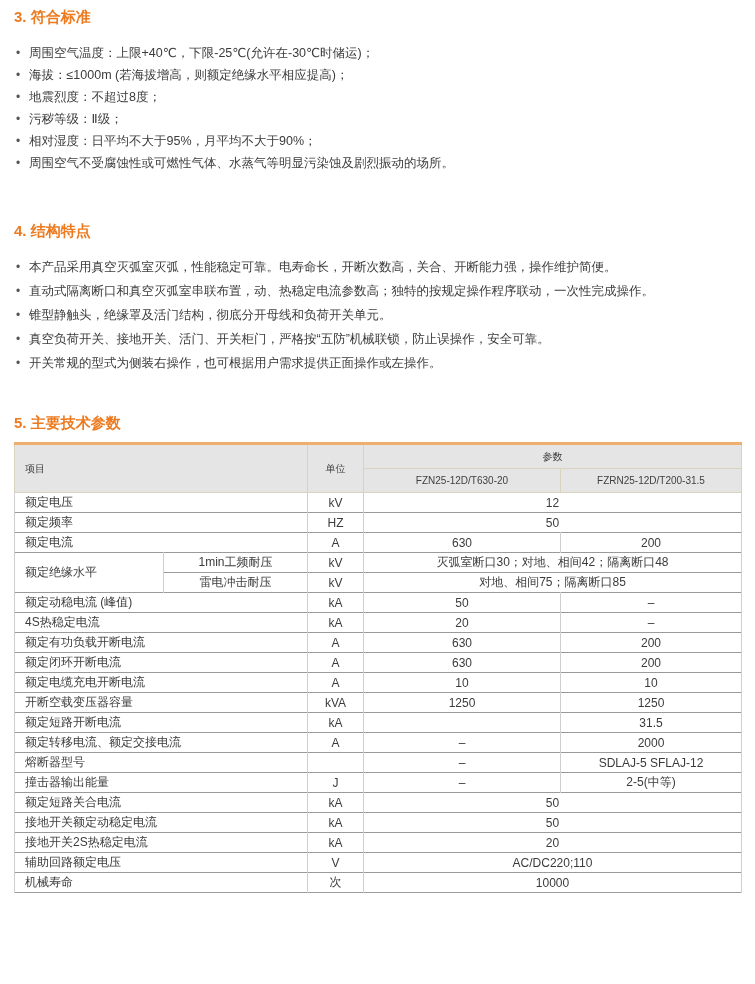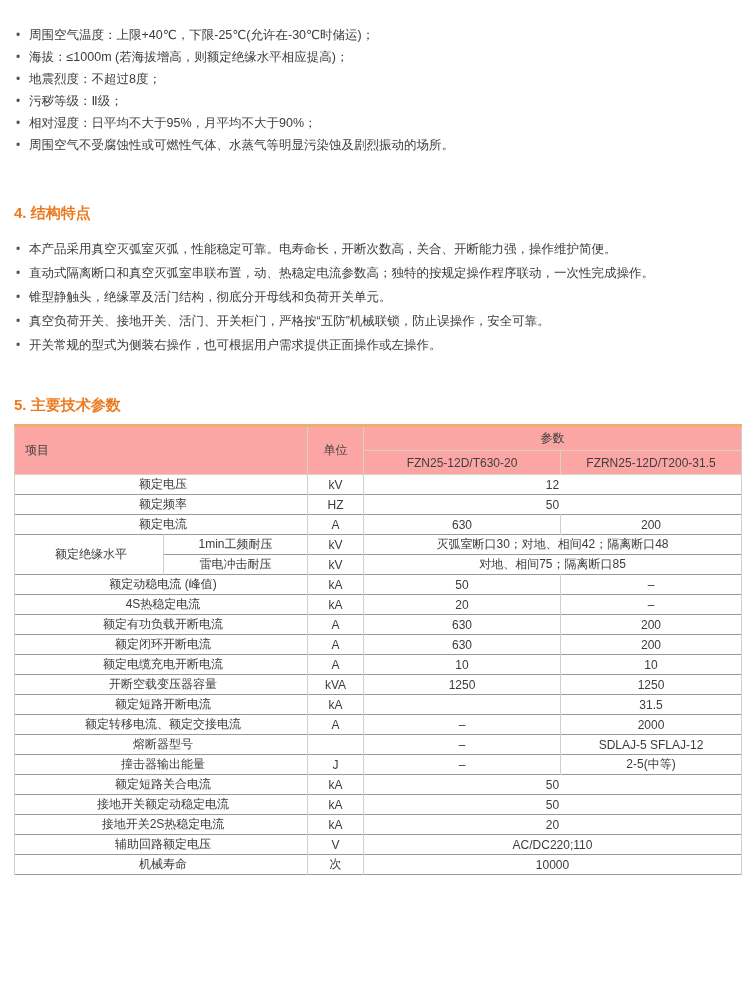--- a/index.html
+++ b/index.html
@@ -29,43 +29,44 @@
   #section-features ul.bullets li{margin-bottom:10px;}
 
   table.params{
     border-collapse:collapse;table-layout:fixed;
     width:727px;margin-top:10px;
     border-top:3px solid #efae6e;
     border-bottom:1px solid #9a9a9a;
     border-left:1px solid #d2d2d2;border-right:1px solid #d2d2d2;
   }
   table.params thead th{
-    background:#fca5a5;font-weight:normal;color:#3f3f3f;
-    font-size:12px;height:23px;padding:0 6px;
+    background:#e5e5e5;font-weight:normal;color:#3f3f3f;
+    font-size:10px;height:23px;padding:0 6px;
     border-left:1px solid #d8d2bf;border-right:1px solid #d8d2bf;
     border-top:1px solid #d8d2bf;border-bottom:1px solid #d8d2bf;
     text-align:center;vertical-align:middle;
   }
   table.params thead{border-bottom:1px solid #8c8c8c;}
   table.params thead th.item-h{text-align:left;padding-left:10px;}
   table.params td{
     font-size:12px;height:19px;padding:0 6px;
     text-align:center;vertical-align:middle;color:#3b3b3b;
     border-top:1px solid #9a9a9a;
     border-left:1px solid #cfcfcf;border-right:1px solid #cfcfcf;
     white-space:nowrap;overflow:hidden;
   }
-  table.params td.item{text-align:center;padding-left:10px;}
+  table.params td.item{text-align:left;padding-left:10px;}
 </style>
 </head>
 <body>
 
 <div class="content">
 
   <div id="section-standards">
+    <h2 class="section-title">3. 符合标准</h2>
     <ul class="bullets">
         <li>周围空气温度：上限+40℃，下限-25℃(允许在-30℃时储运)；</li>
         <li>海拔：≤1000m (若海拔增高，则额定绝缘水平相应提高)；</li>
         <li>地震烈度：不超过8度；</li>
         <li>污秽等级：Ⅱ级；</li>
         <li>相对湿度：日平均不大于95%，月平均不大于90%；</li>
         <li>周围空气不受腐蚀性或可燃性气体、水蒸气等明显污染蚀及剧烈振动的场所。</li>
       </ul>
   </div>
 

